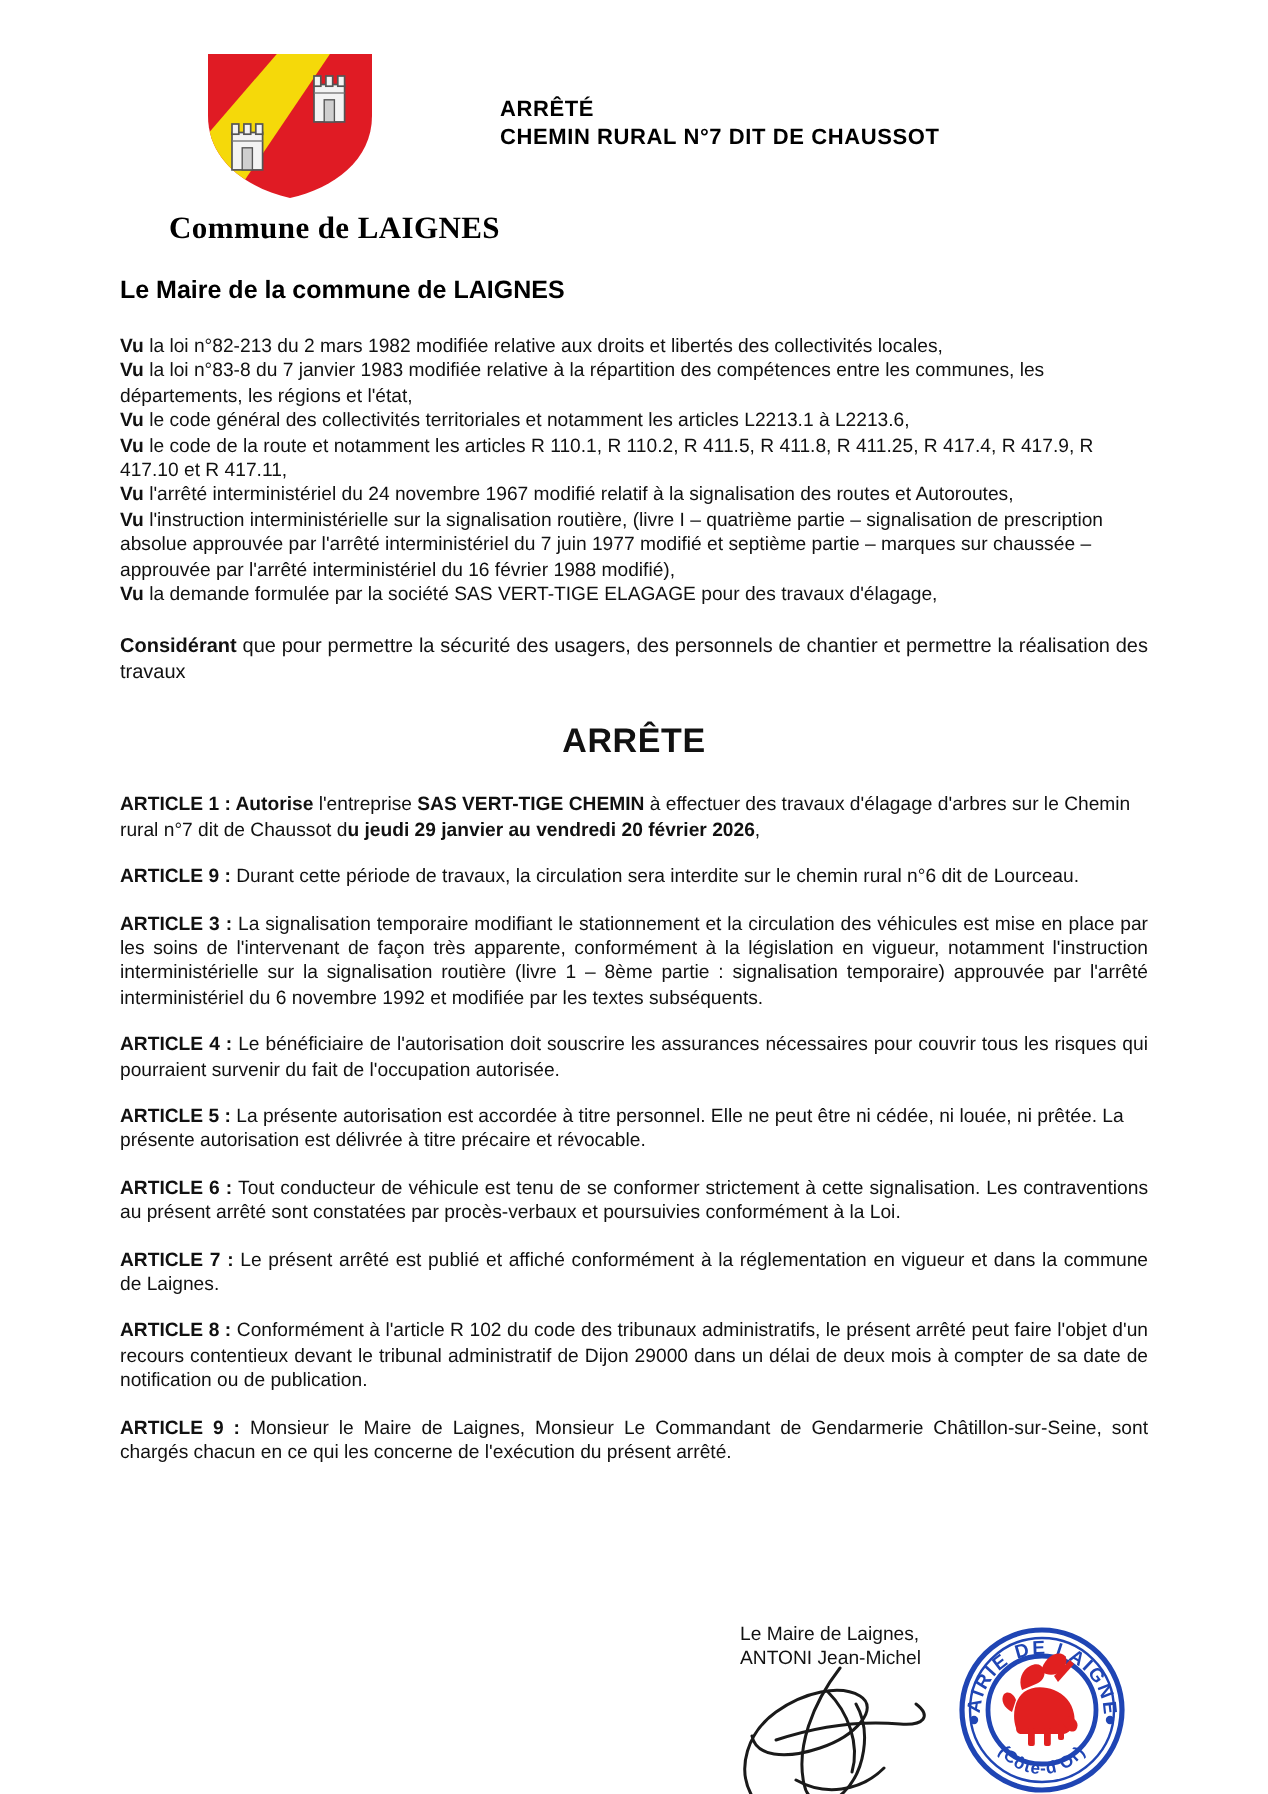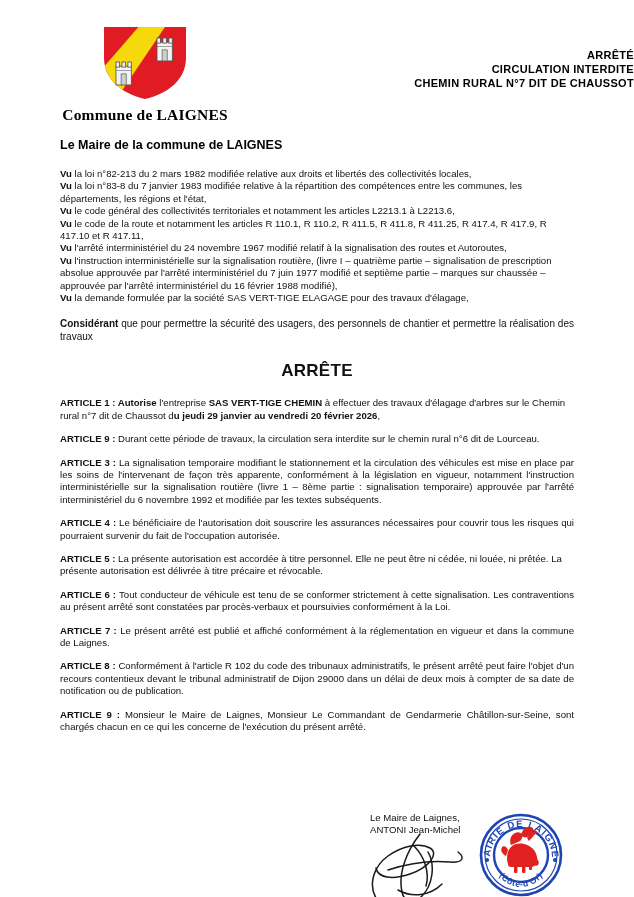--- a/index.html
+++ b/index.html
@@ -21,38 +21,38 @@
   
   .header {
     position: relative;
     height: 125px;
   }
   .crest-block {
     position: absolute;
     left: 40px;
     top: 24px;
     width: 210px;
-    text-align: center;
+    text-align: right;
   }
   .crest-svg { display: block; margin: 0 auto; }
   .commune-name {
     font-family: "Liberation Serif", serif;
     font-weight: bold;
     font-size: 15.5px;
     letter-spacing: 0.2px;
     margin-top: 4px;
     color: #000;
     white-space: nowrap;
   }
   .title-block {
     position: absolute;
     left: 250px;
     top: 48px;
     width: 384px;
-    text-align: right;
+    text-align: left;
   }
   .title-line {
     font-weight: bold;
     font-size: 11px;
     letter-spacing: 0.3px;
     line-height: 14px;
     color: #000;
   }
 
   
@@ -161,21 +161,20 @@
           <rect x="14" y="0" width="4" height="6" fill="#f3f3f3" stroke="#555" stroke-width="1"></rect>
           <rect x="6" y="14" width="6" height="13" fill="#cfcfcf" stroke="#555" stroke-width="0.8"></rect>
           <line x1="0" y1="10" x2="18" y2="10" stroke="#777" stroke-width="0.8"></line>
         </g>
       </svg>
       <div class="commune-name">Commune de LAIGNES</div>
     </div>
 
     <div class="title-block">
       <div class="title-line">ARRÊTÉ</div>
-      <div class="title-line">CIRCULATION INTERDITE</div>
       <div class="title-line">CHEMIN RURAL N°7 DIT DE CHAUSSOT</div>
     </div>
   </div>
 
   <div class="body-area">
 
     <div class="mayor-line">Le Maire de la commune de LAIGNES</div>
 
     <div class="vu-block" id="vu-list">
         <div class="vu-line"><b>Vu</b><span> la loi n°82-213 du 2 mars 1982 modifiée relative aux droits et libertés des collectivités locales,</span></div>

